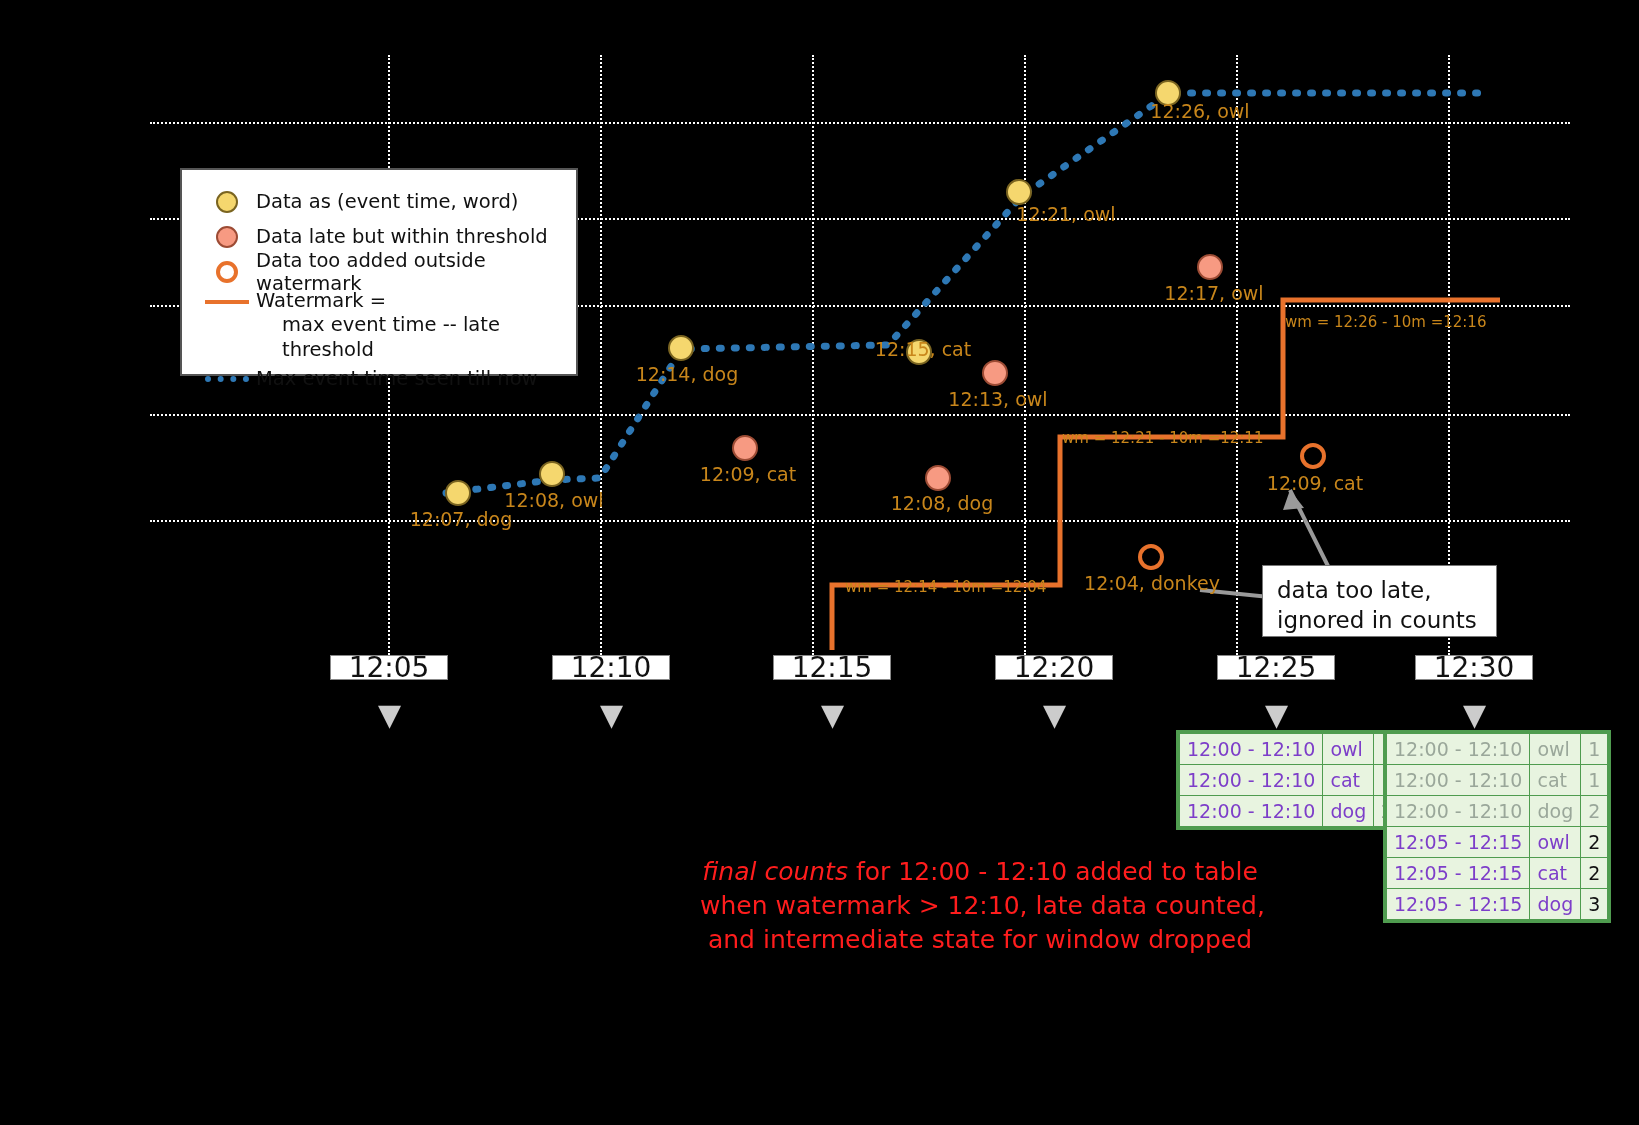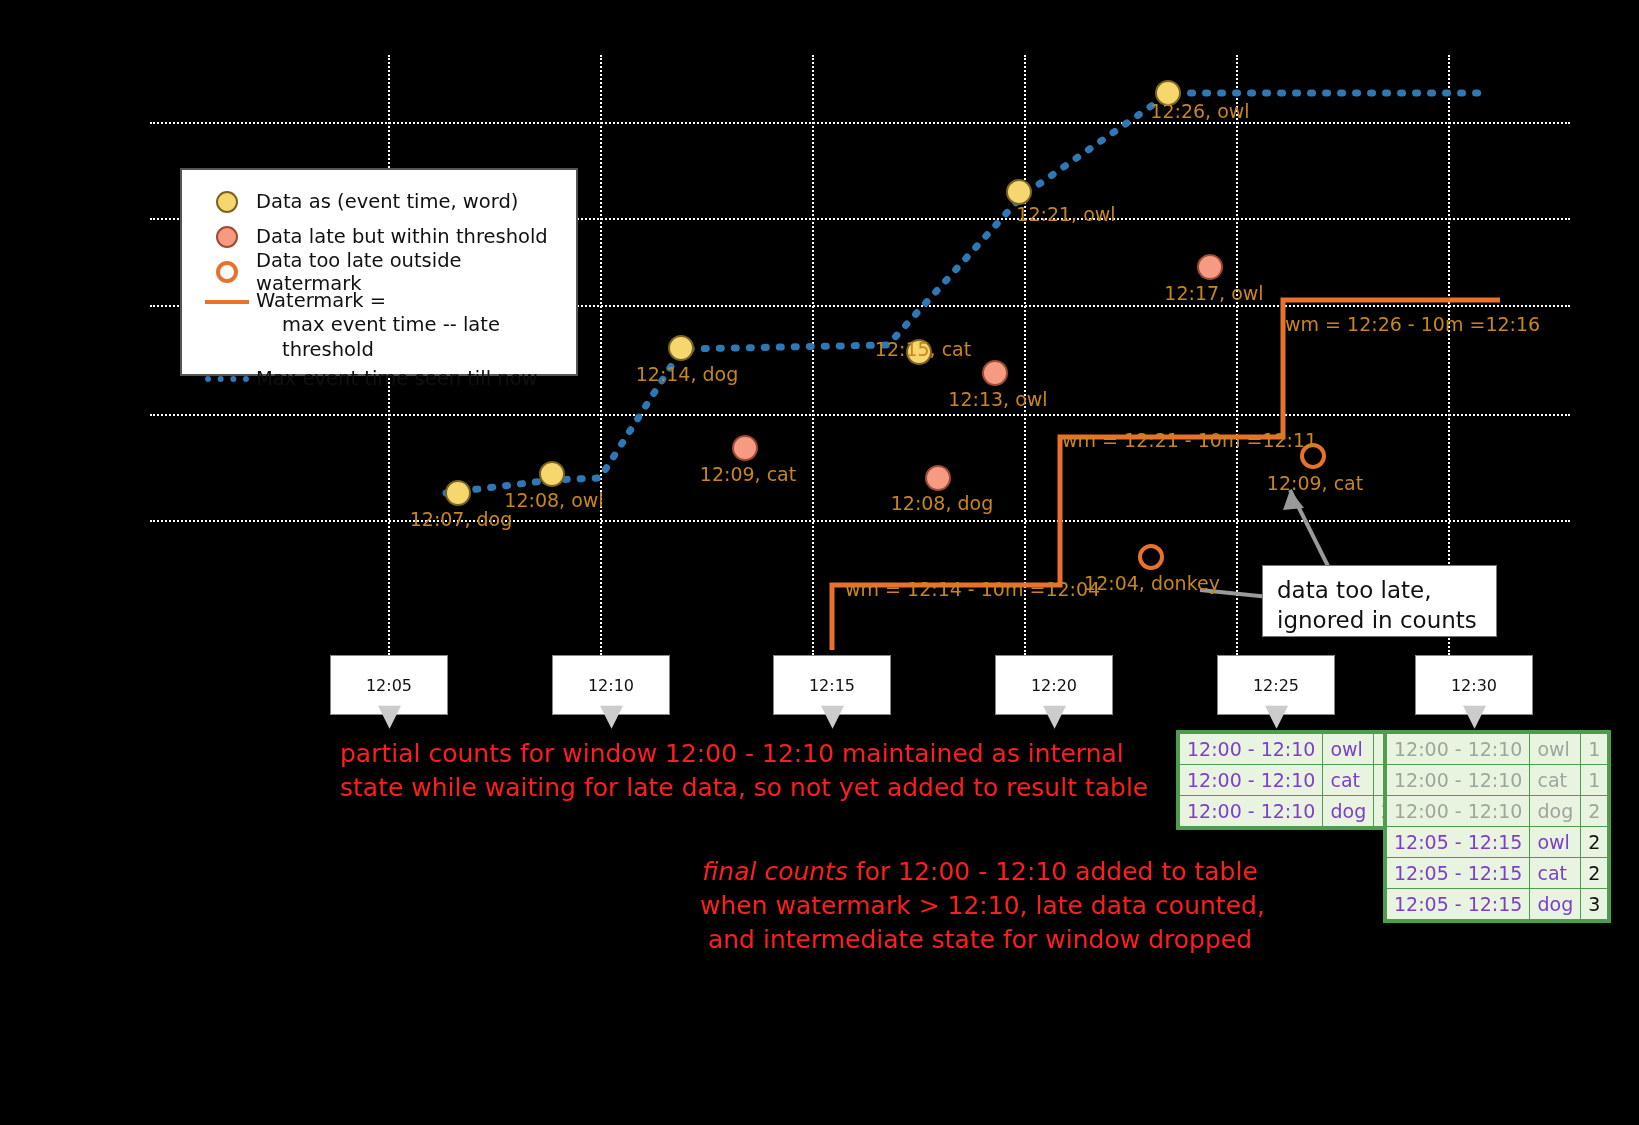--- a/index.html
+++ b/index.html
@@ -92,25 +92,25 @@
   }
   .solidline {
     width: 44px; height: 0; border-top: 4px solid #e8722c;
   }
   .legtext2 { line-height: 1.25; }
 
   
   .timebox {
     position: absolute;
     width: 118px;
-    height: 60px;
+    height: 25px;
     background: #ffffff;
     border: 1px solid #888;
     color: #111;
-    font-size: 16px;
+    font-size: 28px;
     display: flex;
     align-items: center;
     justify-content: center;
     transform: translateX(-50%);
     box-sizing: border-box;
   }
   .arrowdown {
     position: absolute;
     transform: translateX(-50%);
     width: 22px;
@@ -140,21 +140,21 @@
     font-size: 23px;
     line-height: 1.3;
     padding: 10px 14px;
     box-sizing: border-box;
   }
 
   
   .wmlabel {
     position: absolute;
     color: #c8861b;
-    font-size: 19px;
+    font-size: 15px;
     background: transparent;
     white-space: nowrap;
   }
 
   
   .rtable {
     position: absolute;
     border: 3px solid #4f9c4f;
     background: #e8f4e0;
     border-collapse: collapse;
@@ -259,21 +259,21 @@
     <div class="legrow">
       <span class="legmark">
           <span class="dot salmon"></span>
         </span>
       <span>Data late but within threshold</span>
     </div>
     <div class="legrow">
       <span class="legmark">
           <span class="dot hollow"></span>
         </span>
-      <span>Data too late outside watermark</span>
+      <span>Data too added outside watermark</span>
     </div>
     <div class="legrow" style="height:58px; align-items:flex-start;">
       <span class="legmark" style="height:26px;">
           <span class="solidline"></span>
         </span>
       <span class="legtext2">
         <span>Watermark =</span><br>
         <span style="display:inline-block; padding-left:26px;">max event time -- late threshold</span>
       </span>
     </div>
@@ -297,24 +297,20 @@
   <div class="timebox" style="left:1276px; top:655px;">12:25</div>
   <div class="timebox" style="left:1474px; top:655px;">12:30</div>
 
   <div class="arrowdown" style="left:389px; top:700px;">▼</div>
   <div class="arrowdown" style="left:611px; top:700px;">▼</div>
   <div class="arrowdown" style="left:832px; top:700px;">▼</div>
   <div class="arrowdown" style="left:1054px; top:700px;">▼</div>
   <div class="arrowdown" style="left:1276px; top:700px;">▼</div>
   <div class="arrowdown" style="left:1474px; top:700px;">▼</div>
 
-  <div class="redtext" style="left:340px; top:737px; width:760px;">
-    <div>partial counts for window 12:00 - 12:10 maintained as internal</div>
-    <div>state while waiting for late data, so not yet added  to result table</div>
-  </div>
 
   <div class="redtext" style="left:700px; top:855px; width:560px;">
     <div>
       <i>final counts</i><span> for 12:00 - 12:10 added to table</span>
     </div>
     <div>when watermark &gt; 12:10, late data counted,</div>
     <div>and intermediate state for window dropped</div>
   </div>
 
   <div class="rtable" style="left:1176px; top:730px;">

